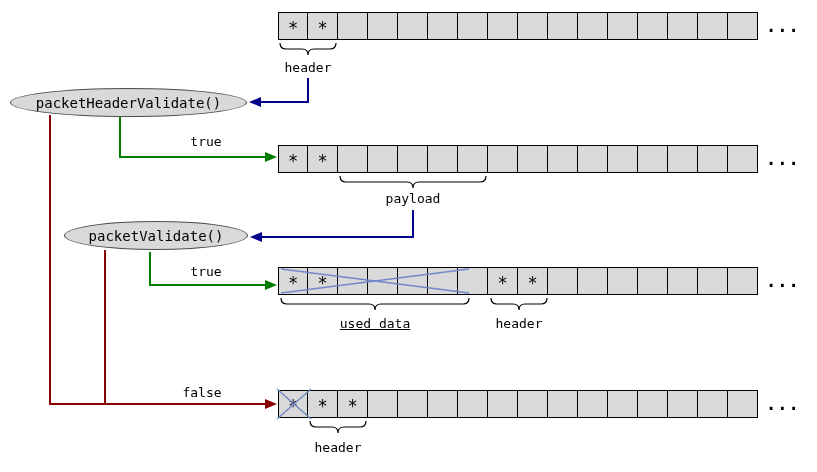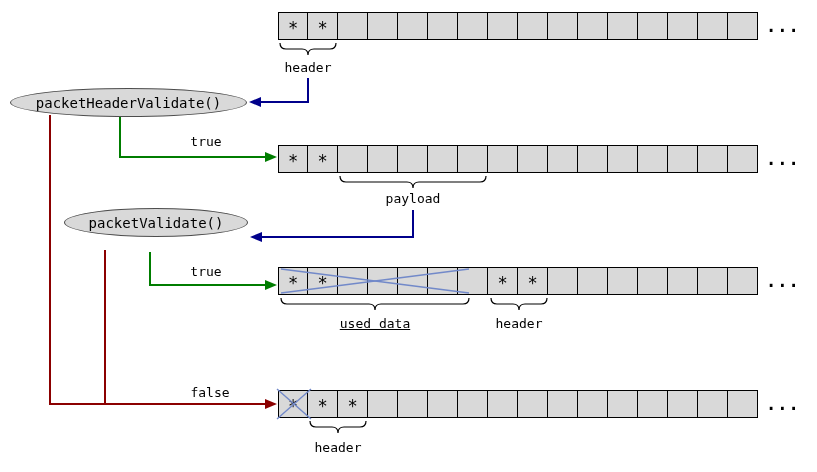--- a/index.html
+++ b/index.html
@@ -189,27 +189,27 @@
     </g>
     <g class="cross">
       <line x1="277" y1="389" x2="311" y2="419"></line>
       <line x1="277" y1="419" x2="311" y2="389"></line>
     </g>
   </svg>
 
   <div class="node" style="left:10px; top:88px; width:237px; height:29px;">
     <span>packetHeaderValidate()</span>
   </div>
-  <div class="node" style="left:64px; top:208px; width:184px; height:29px;">
+  <div class="node" style="left:64px; top:221px; width:184px; height:29px;">
     <span>packetValidate()</span>
   </div>
 
   <div class="lbl" style="left:156px; top:134px;">true</div>
   <div class="lbl" style="left:156px; top:264px;">true</div>
-  <div class="lbl" style="left:160px; top:385px;">false</div>
+  <div class="lbl" style="left:152px; top:385px;">false</div>
 
   <div class="lbl" style="left:258px; top:60px;">header</div>
   <div class="lbl" style="left:363px; top:191px;text-align:center;">payload</div>
   <div class="lbl" style="left:325px; top:316px;text-decoration:underline;">used data</div>
   <div class="lbl" style="left:469px; top:316px;">header</div>
   <div class="lbl" style="left:288px; top:440px;">header</div>
 
   <div class="dots" style="left:766px; top:12px;">...</div>
   <div class="dots" style="left:766px; top:145px;">...</div>
   <div class="dots" style="left:766px; top:267px;">...</div>

